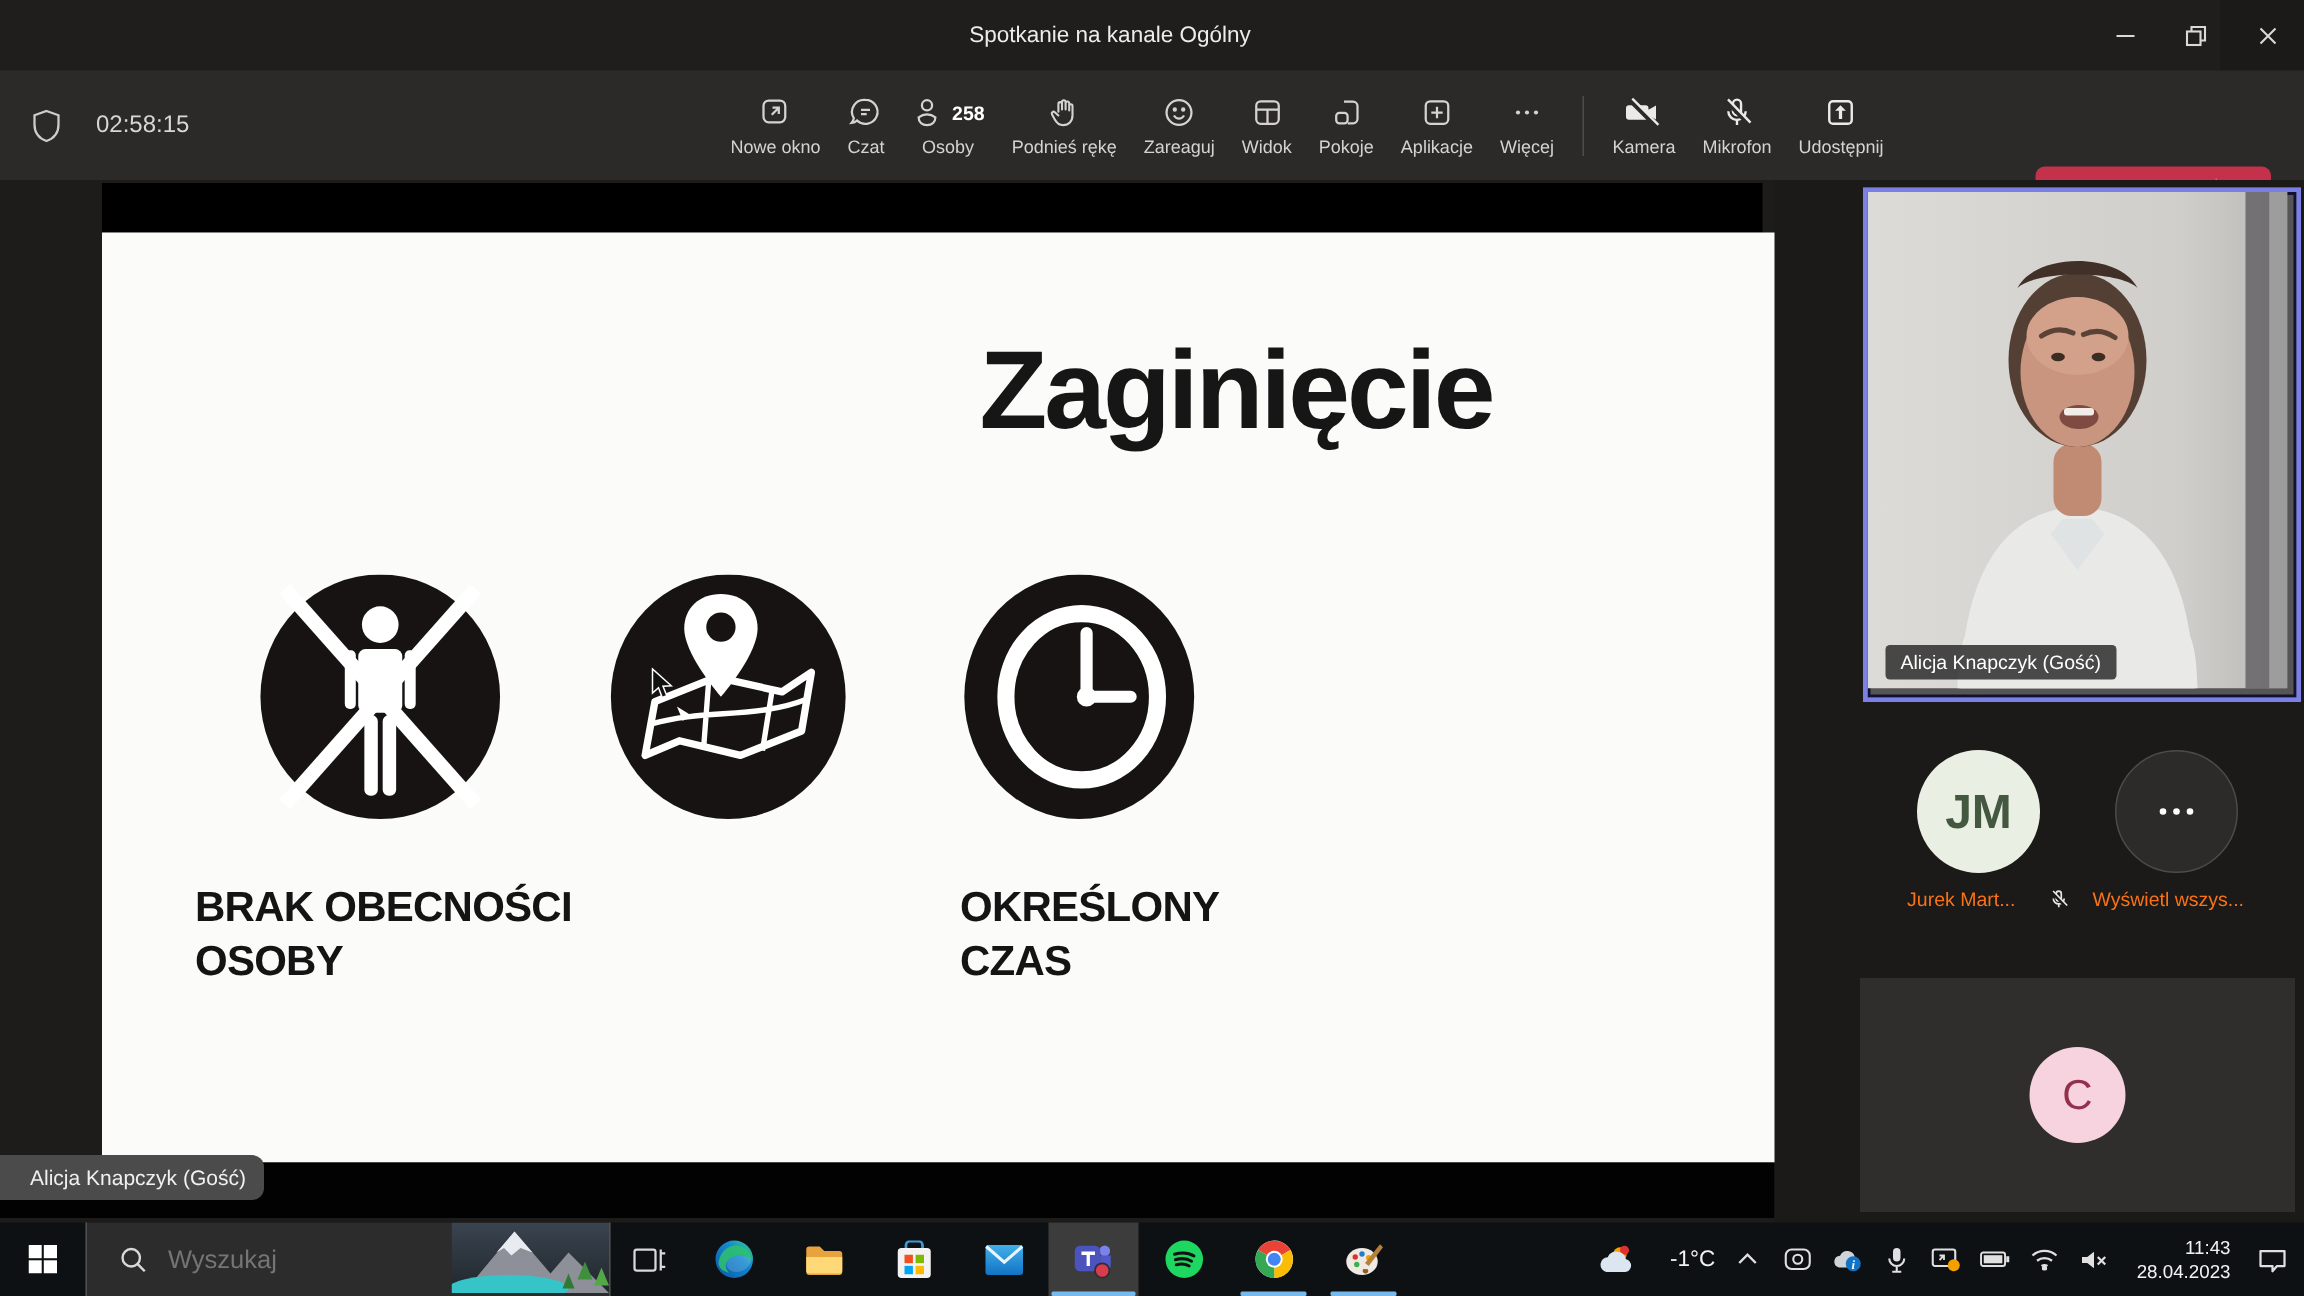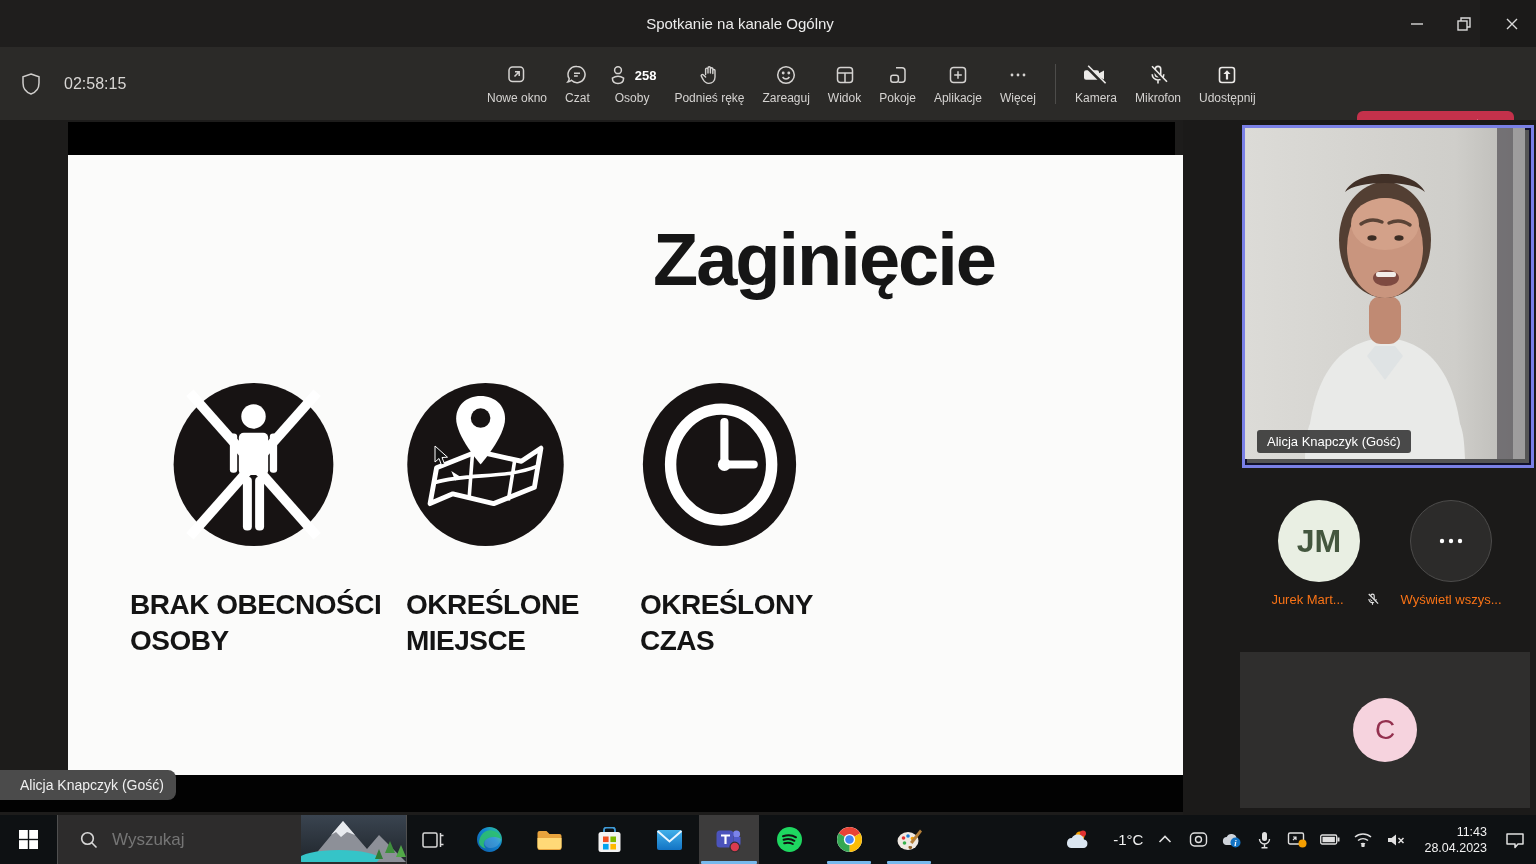--- a/index.html
+++ b/index.html
@@ -264,24 +264,20 @@
       <div class="slide-item-icon" style="left:336px;top:228px">
         <svg viewBox="0 0 100 100" width="163" height="163">
           <ellipse cx="50" cy="50" rx="48" ry="50" fill="#171313"></ellipse>
           <path d="M20 52 L45 42 L72 48 L84 40 L80 64 L55 74 L30 68 L16 74 Z" fill="none" stroke="#fff" stroke-width="3" stroke-linejoin="round"></path>
           <path d="M42 43.5 L40 70 M68 47 L64 72 M19 61 C 40 55 62 59 82 51" fill="none" stroke="#fff" stroke-width="2.2"></path>
           <path d="M29 54 l2.5 6 1.2-2.4 2.6.3 Z" fill="#fff"></path>
           <path d="M47 8 C38 8 32 14 32 22 C32 33 47 50 47 50 C47 50 62 33 62 22 C62 14 56 8 47 8 Z" fill="#fff"></path>
           <circle cx="47" cy="21.5" r="6" fill="#171313"></circle>
         </svg>
       </div>
-      <div class="slide-item-label" style="left:338px;top:432px">
-        <div>OKREŚLONE</div>
-          <div>MIEJSCE</div>
-      </div>
 
       <div class="slide-item-icon" style="left:570px;top:228px">
         <svg viewBox="0 0 100 100" width="163" height="163">
           <ellipse cx="50" cy="50" rx="47" ry="50" fill="#171313"></ellipse>
           <ellipse cx="51" cy="50" rx="31" ry="34" fill="none" stroke="#fff" stroke-width="7"></ellipse>
           <path d="M53 50 V24 M53 50 H71" stroke="#fff" stroke-width="5" stroke-linecap="round" fill="none"></path>
           <circle cx="53" cy="50" r="4" fill="#fff"></circle>
         </svg>
       </div>
       <div class="slide-item-label" style="left:572px;top:432px">
@@ -345,21 +341,21 @@
         </svg>
     </div>
 
     <div class="avatar more-avatar">
       <svg width="26" height="8" fill="#fff">
         <circle cx="4" cy="4" r="2.2"></circle>
           <circle cx="13" cy="4" r="2.2"></circle>
           <circle cx="22" cy="4" r="2.2"></circle>
         </svg>
     </div>
-    <div class="p-label" style="left:212px;width:112px;justify-content:center">
+    <div class="p-label" style="left:212px;width:112px;">
       <span>Wyświetl wszys...</span>
     </div>
 
     <div class="extra-tile">
       <div class="avatar c-avatar">
         <span>C</span>
       </div>
     </div>
   </div>
 

